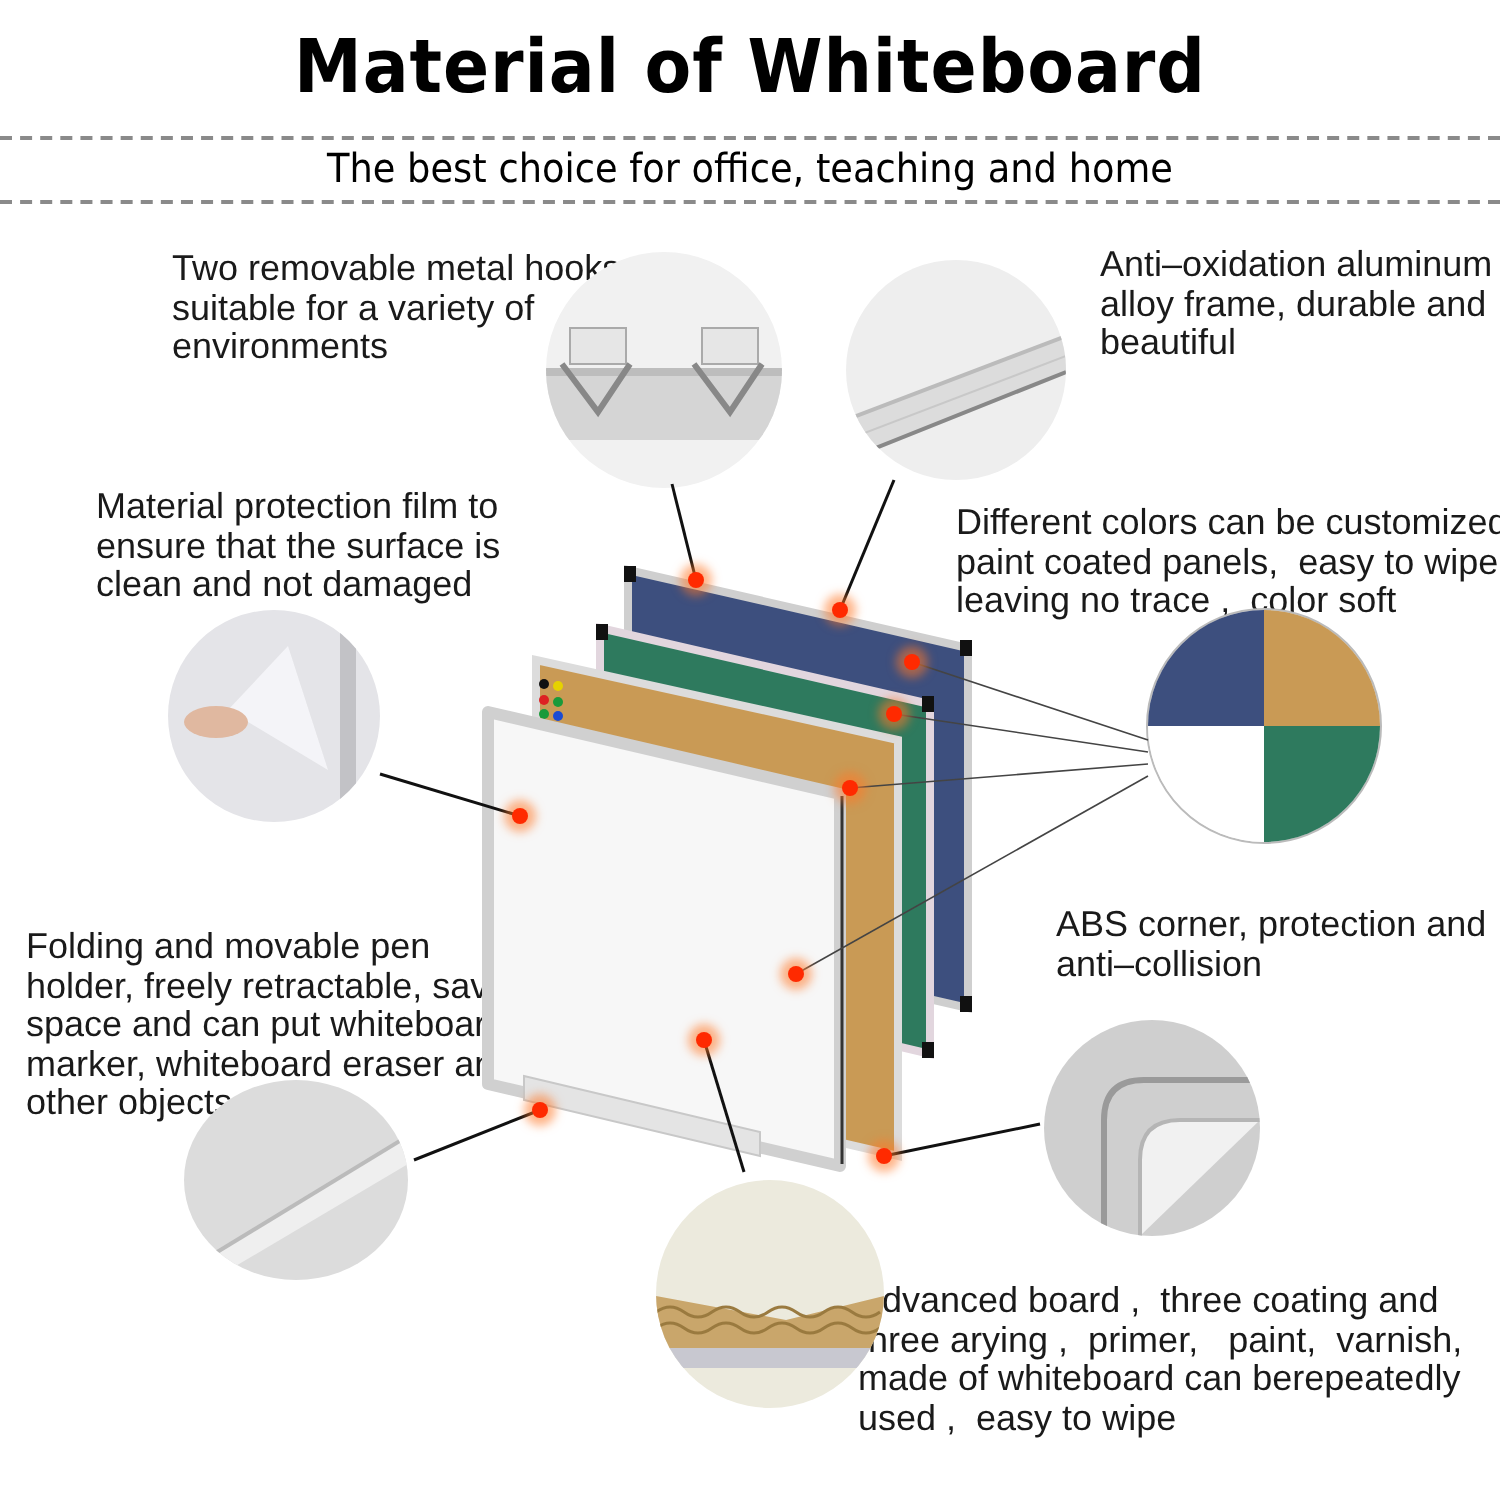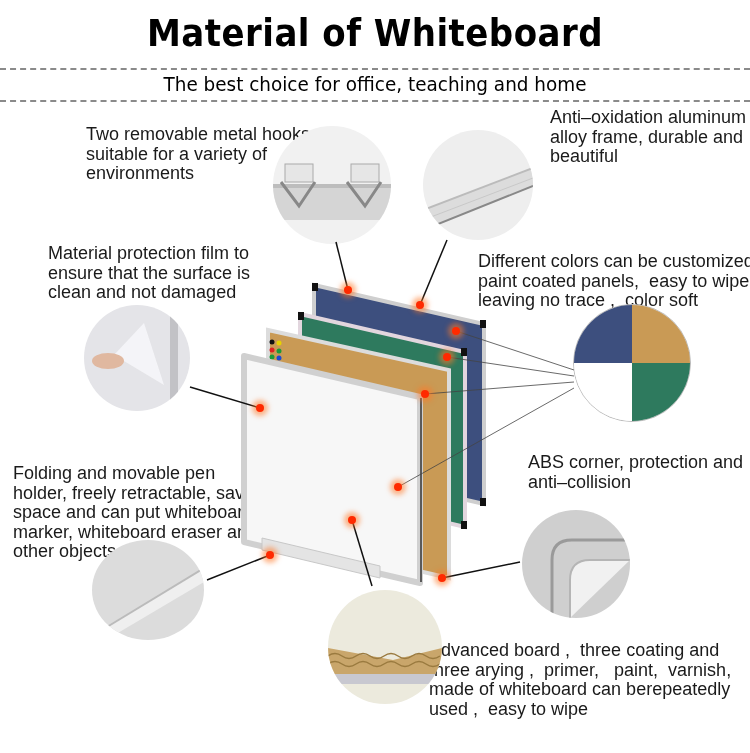--- a/index.html
+++ b/index.html
@@ -16,21 +16,21 @@
 <body>
 
 <div class="title">Material of Whiteboard</div>
 <div class="dash" style="top:68px"></div>
 <div class="subtitle">The best choice for office, teaching and home</div>
 <div class="dash" style="top:100px"></div>
 
 <div class="cap" style="left:86px;top:125px">Two removable metal hooks,
 suitable for a variety of
 environments</div>
-<div class="cap" style="left:550px;top:108px">Anti–oxidation aluminum
+<div class="cap" style="left:550px;top:123px">Anti–oxidation aluminum
 alloy frame, durable and
 beautiful</div>
 <div class="cap" style="left:48px;top:244px">Material protection film to
 ensure that the surface is
 clean and not damaged</div>
 <div class="cap" style="left:478px;top:252px">Different colors can be customized,
 paint coated panels,  easy to wipe
 leaving no trace ,  color soft</div>
 <div class="cap" style="left:13px;top:464px">Folding and movable pen
 holder, freely retractable, save

